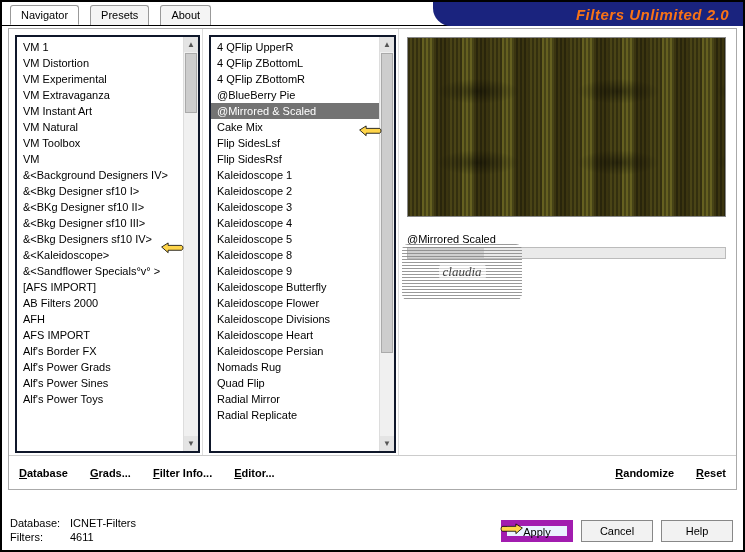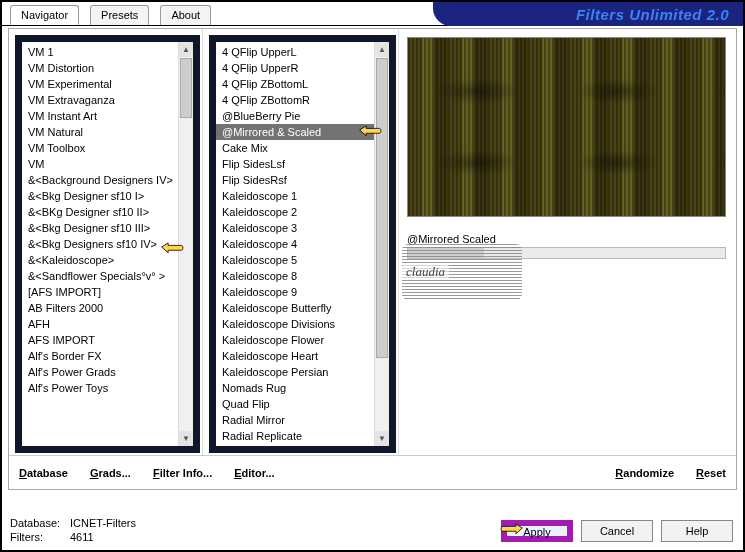--- a/index.html
+++ b/index.html
@@ -1,29 +1,29 @@
 <!DOCTYPE html>
 <html><head>
 <meta charset="utf-8">
 <style>
 *{box-sizing:border-box;margin:0;padding:0;font-family:"Tahoma",Arial,sans-serif;font-size:11px;color:#000}
 body{background:#fff;width:745px;height:552px;border:2px solid #000;position:relative;overflow:hidden}
 .title-bar{height:24px;background:#fff;border-bottom:1px solid #000;position:relative}
 .title-swoosh{position:absolute;right:0;top:0;height:24px;width:310px;background:#1a237e;border-radius:0 0 0 18px;display:flex;align-items:center;justify-content:flex-end;padding-right:14px}
-.title-swoosh span{color:#3b82f6;font-size:15px;font-weight:bold;font-style:italic;letter-spacing:.5px}
+.title-swoosh span{color:#f97316;font-size:15px;font-weight:bold;font-style:italic;letter-spacing:.5px}
 .tabs{position:absolute;left:8px;top:3px;display:flex;gap:12px}
 .tab{border:1px solid #999;border-bottom:none;padding:3px 10px;background:#f4f4f4;border-radius:3px 3px 0 0;margin-right:-1px;cursor:pointer}
 .tab.active{background:#fff;border-bottom:1px solid #fff;position:relative;z-index:2}
 .main{position:absolute;left:6px;right:6px;top:26px;bottom:60px;border:1px solid #aaa;background:#fff}
 .cols{display:flex;height:calc(100% - 34px)}
 .col{display:flex;flex-direction:column}
 .col1{width:194px;border-right:1px solid #ddd}
 .col2{width:196px;border-right:1px solid #ddd}
 .col3{flex:1}
-.list{flex:1;overflow:hidden;position:relative;margin:6px 2px 2px 6px;border:7px solid #0f172a}
+.list{flex:1;overflow:hidden;position:relative;margin:6px 2px 2px 6px;border:2px solid #0f172a}
 .list-inner{position:absolute;inset:0;overflow-y:hidden;padding:2px 0}
 .item{padding:1px 6px;white-space:nowrap;overflow:hidden;text-overflow:ellipsis;cursor:pointer;line-height:14px}
 .item.selected{background:#737373;color:#fff}
 .scrollbar{position:absolute;right:0;top:0;bottom:0;width:15px;background:#f0f0f0;border-left:1px solid #ddd}
 .scrollbar .arrowup,.scrollbar .arrowdn{height:15px;background:#e4e4e4;display:flex;align-items:center;justify-content:center;font-size:8px;color:#555}
 .scrollbar .thumb{position:absolute;left:1px;right:1px;background:#cdcdcd;border:1px solid #aaa}
 .preview{margin:8px 10px 4px 8px;height:180px;border:1px solid #888;position:relative;background:#1a1a10 repeating-linear-gradient(90deg,#4a4416 0 14px,#656020 14px 26px,#3b3510 26px 40px);overflow:hidden}
 .preview::before{content:"";position:absolute;inset:0;background:repeating-linear-gradient(90deg,rgba(0,0,0,.3) 0 2px,transparent 2px 4px),radial-gradient(ellipse 60px 18px at 50% 30%,rgba(0,0,0,.4),transparent 70%),radial-gradient(ellipse 60px 18px at 50% 70%,rgba(0,0,0,.4),transparent 70%);background-size:auto,140px 100%,140px 100%}
 .param-label{margin:12px 10px 2px 8px;font-size:11px}
 .param-track{margin:0 10px 4px 8px;height:12px;background:#eaeaea;border:1px solid #bbb;position:relative}
@@ -32,21 +32,21 @@
 .linkbtn{font-weight:bold;cursor:pointer;text-decoration:underline dotted transparent}
 .linkbtn:first-letter{text-decoration:underline}
 .spacer{flex:1}
 .status{position:absolute;left:8px;bottom:6px;font-size:11px;line-height:14px}
 .status .lbl{display:inline-block;width:60px}
 .action-row{position:absolute;right:10px;bottom:8px;display:flex;gap:8px}
 .btn{min-width:72px;height:22px;border:1px solid #888;background:#f2f2f2;cursor:pointer;font-size:11px}
 .btn.primary{border:6px solid #a21caf;background:#eaf2ff}
 .pointer{position:absolute;width:26px;height:20px;pointer-events:none}
 .pointer svg{width:100%;height:100%}
-.watermark{position:absolute;left:400px;top:242px;width:120px;height:56px;background:repeating-linear-gradient(#888 0 1px,transparent 1px 3px);border-radius:6px;display:flex;align-items:center;justify-content:flex-start;opacity:.85}
+.watermark{position:absolute;left:400px;top:242px;width:120px;height:56px;background:repeating-linear-gradient(#888 0 1px,transparent 1px 3px);border-radius:6px;display:flex;align-items:center;justify-content:center;opacity:.85}
 .watermark span{font-style:italic;font-family:cursive;font-size:13px;color:#222;background:rgba(255,255,255,.6);padding:0 4px;border-radius:4px}
 </style>
 </head>
 <body>
 
 <div class="title-bar">
   <div class="tabs">
     <div class="tab active">Navigator</div>
     <div class="tab">Presets</div>
     <div class="tab">About</div>
@@ -75,51 +75,51 @@
             <div class="item">&amp;&lt;Bkg Designer sf10 III&gt;</div>
             <div class="item">&amp;&lt;Bkg Designers sf10 IV&gt;</div>
             <div class="item">&amp;&lt;Kaleidoscope&gt;</div>
             <div class="item">&amp;&lt;Sandflower Specials°v° &gt;</div>
             <div class="item">[AFS IMPORT]</div>
             <div class="item">AB Filters 2000</div>
             <div class="item">AFH</div>
             <div class="item">AFS IMPORT</div>
             <div class="item">Alf's Border FX</div>
             <div class="item">Alf's Power Grads</div>
+            <div class="item">Alf's Power Sines</div>
             <div class="item">Alf's Power Toys</div>
           </div>
         <div class="scrollbar">
           <div class="arrowup">▲</div>
           <div class="thumb" style="top:16px;height:60px"></div>
           <div class="arrowdn" style="position:absolute;bottom:0;left:0;right:0">▼</div>
         </div>
       </div>
     </div>
     <div class="col col2">
       <div class="list">
         <div class="list-inner" id="filtList">
-            <div class="item">4 QFlip UpperL</div>
             <div class="item">4 QFlip UpperR</div>
             <div class="item">4 QFlip ZBottomL</div>
             <div class="item">4 QFlip ZBottomR</div>
             <div class="item">@BlueBerry Pie</div>
             <div class="item selected">@Mirrored &amp; Scaled</div>
             <div class="item">Cake Mix</div>
             <div class="item">Flip SidesLsf</div>
             <div class="item">Flip SidesRsf</div>
             <div class="item">Kaleidoscope 1</div>
             <div class="item">Kaleidoscope 2</div>
             <div class="item">Kaleidoscope 3</div>
             <div class="item">Kaleidoscope 4</div>
             <div class="item">Kaleidoscope 5</div>
             <div class="item">Kaleidoscope 8</div>
             <div class="item">Kaleidoscope 9</div>
             <div class="item">Kaleidoscope Butterfly</div>
+            <div class="item">Kaleidoscope Flower</div>
             <div class="item">Kaleidoscope Divisions</div>
-            <div class="item">Kaleidoscope Flower</div>
             <div class="item">Kaleidoscope Heart</div>
             <div class="item">Kaleidoscope Persian</div>
             <div class="item">Nomads Rug</div>
             <div class="item">Quad Flip</div>
             <div class="item">Radial Mirror</div>
             <div class="item">Radial Replicate</div>
           </div>
         <div class="scrollbar">
           <div class="arrowup">▲</div>
           <div class="thumb" style="top:16px;height:300px"></div>

